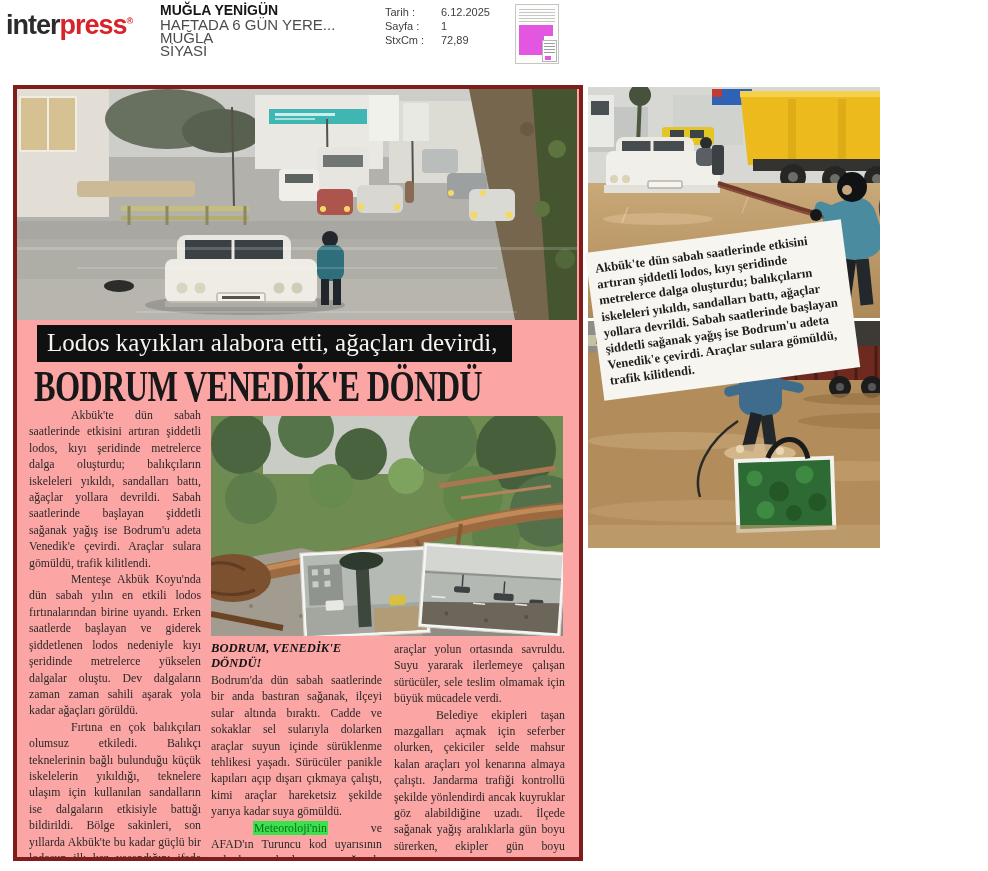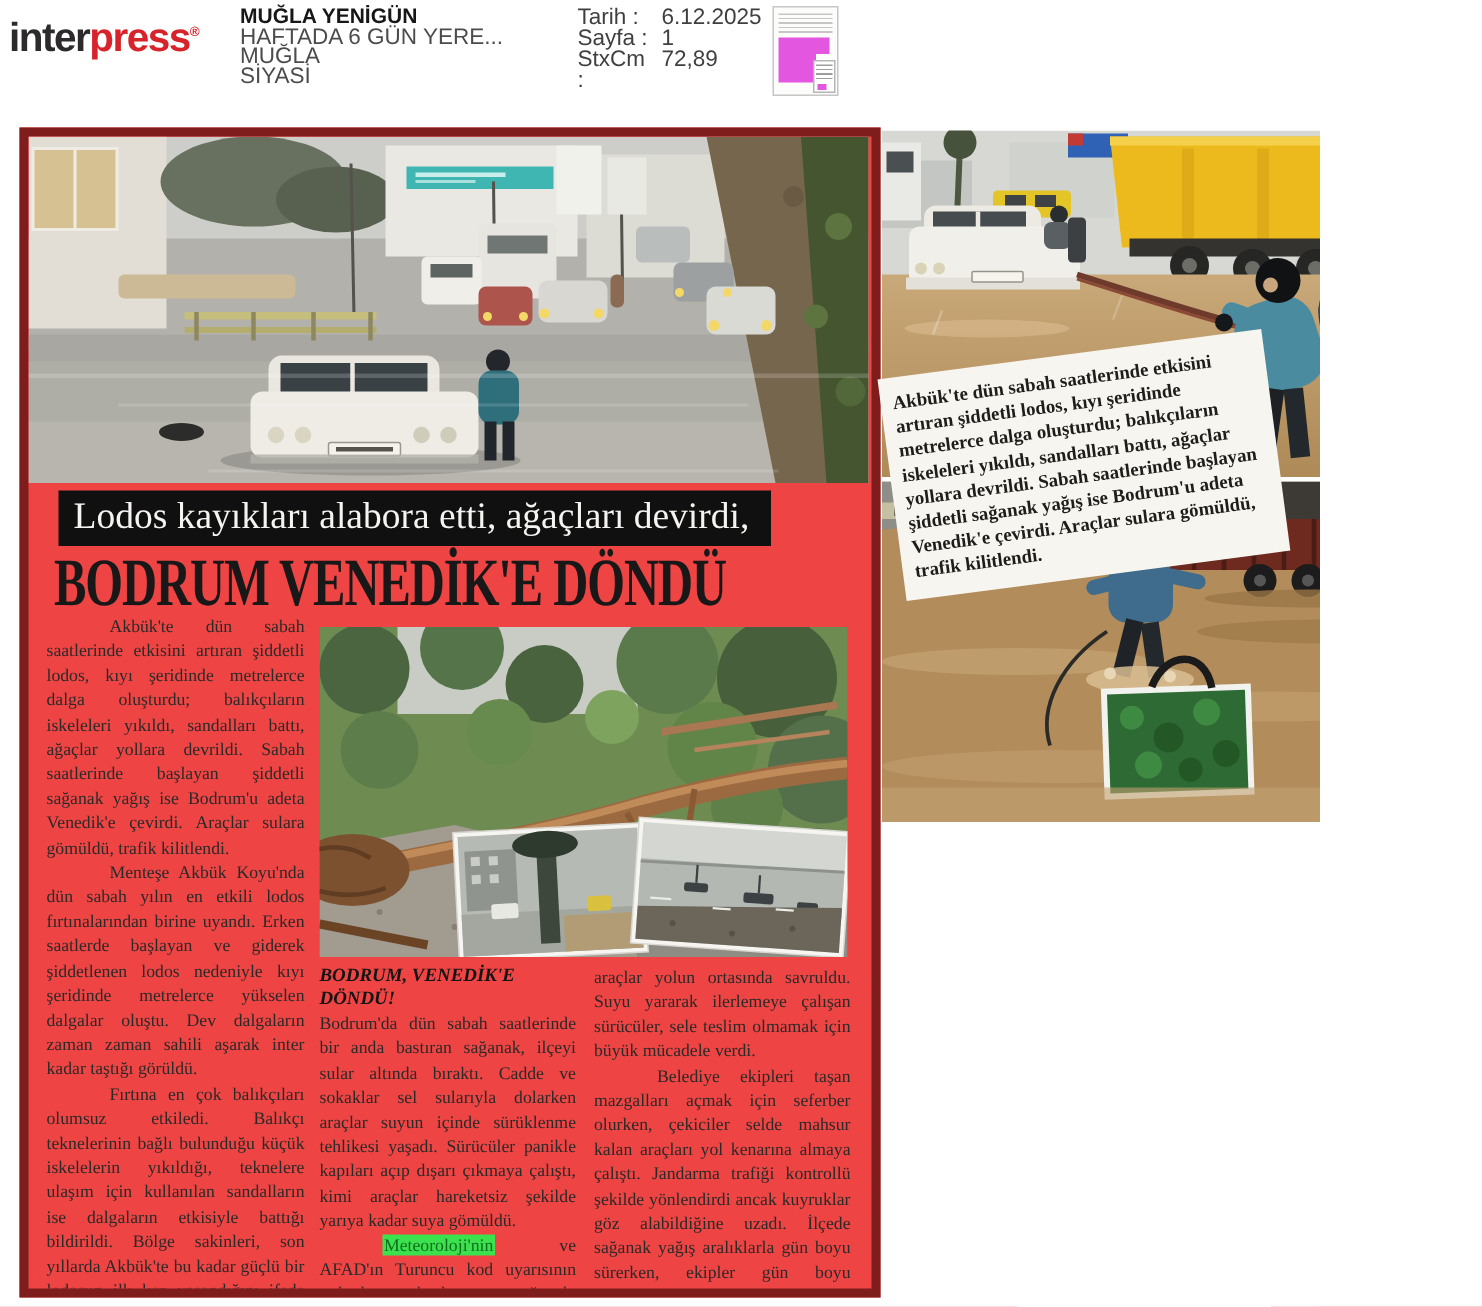--- a/index.html
+++ b/index.html
@@ -9,38 +9,38 @@
   
   .logo{position:absolute;left:6px;top:6px;font-family:"Liberation Sans","DejaVu Sans",sans-serif;
         font-weight:bold;font-size:27px;letter-spacing:-1px;line-height:30px;}
   .logo .p1{color:#2d2a2b}
   .logo .p2{color:#d7242b}
   .logo sup{font-size:9px;color:#d7242b;font-weight:bold;vertical-align:10px;letter-spacing:0;}
   .pub-block{position:absolute;left:160px;top:3px;font-family:"Liberation Sans","DejaVu Sans",sans-serif;}
   .pub-name{font-size:14px;font-weight:bold;color:#171717;line-height:15px;}
   .pub-line{font-size:15px;color:#4c4c4c;line-height:13px;}
   .meta-block{position:absolute;left:385px;top:5px;font-family:"Liberation Sans","DejaVu Sans",sans-serif;
-              font-size:15px;color:#3f3f3f;}
+              font-size:11px;color:#3f3f3f;}
   .meta-row{line-height:14px;display:flex;}
   .meta-label{width:52px;}
   .meta-value{margin-left:4px;}
   .thumb{position:absolute;left:515px;top:4px;width:42px;height:58px;background:#fcfcfb;
          border:1px solid #c6c6c6;}
   .thumb .t-lines{position:absolute;left:3px;top:4px;right:3px;height:15px;opacity:.65;
      background:repeating-linear-gradient(to bottom,#a9a9a9 0 1px,transparent 1px 3px);}
   .thumb .t-mag{position:absolute;left:3px;top:20px;width:25px;height:30px;background:#e356df;}
   .thumb .t-mag2{position:absolute;left:28px;top:20px;width:9px;height:11px;background:#e356df;}
   .thumb .t-inset{position:absolute;left:26px;top:35px;width:13px;height:20px;background:#fff;border:1px solid #b5b5b5;}
   .thumb .t-inset i{position:absolute;left:1px;top:2px;right:1px;height:10px;display:block;
      background:repeating-linear-gradient(to bottom,#9d9d9d 0 1px,transparent 1px 3px);}
   .thumb .t-inset b{position:absolute;left:2px;bottom:1px;width:6px;height:4px;background:#e356df;display:block;}
 
   
-  .clipping{position:absolute;left:13px;top:85px;width:562px;height:768px;background:#ef4444;
-            border:6px solid #7f1d1d;overflow:hidden;}
+  .clipping{position:absolute;left:13px;top:85px;width:562px;height:768px;background:#fca5a5;
+            border:4px solid #7f1d1d;overflow:hidden;}
   .photo-main{display:block;width:560px;height:231px;}
   .kicker-bar{position:absolute;left:20px;top:236px;background:#101010;color:#f5f4f1;
       font-size:25px;line-height:35px;padding:0 14px 2px 10px;white-space:nowrap;}
   .headline{position:absolute;left:17px;top:274px;margin:0;color:#181818;font-weight:bold;
       font-size:45px;line-height:46px;letter-spacing:-1px;white-space:nowrap;
       transform:scaleX(.72);transform-origin:0 0;}
   .article-body{position:absolute;left:12px;right:14px;top:318px;bottom:8px;display:flex;gap:10px;}
   .colA{width:172px;flex:none;}
   .right-region{flex:1;min-width:0;}
   .photo-tree{display:block;width:352px;height:220px;margin-top:9px;}
@@ -192,21 +192,21 @@
     </svg>
 
     <div class="kicker-bar">
       <span>Lodos kayıkları alabora etti, ağaçları devirdi,</span>
     </div>
     <h1 class="headline">BODRUM VENEDİK'E DÖNDÜ</h1>
 
     <div class="article-body art">
       <div class="colA">
         <p>Akbük'te dün sabah saatlerinde etkisini artıran şiddetli lodos, kıyı şeridinde metrelerce dalga oluşturdu; balıkçıların iskeleleri yıkıldı, sandalları battı, ağaçlar yollara devrildi.  Sabah saatlerinde başlayan şiddetli sağanak yağış ise Bodrum'u adeta Venedik'e çevirdi. Araçlar sulara gömüldü, trafik kilitlendi.</p>
-        <p>Menteşe Akbük Koyu'nda dün sabah yılın en etkili lodos fırtınalarından birine uyandı. Erken saatlerde başlayan ve giderek şiddetlenen lodos nedeniyle kıyı şeridinde metrelerce yükselen dalgalar oluştu. Dev dalgaların zaman zaman sahili aşarak inter kadar taştığı görüldü.</p>
+        <p>Menteşe Akbük Koyu'nda dün sabah yılın en etkili lodos fırtınalarından birine uyandı. Erken saatlerde başlayan ve giderek şiddetlenen lodos nedeniyle kıyı şeridinde metrelerce yükselen dalgalar oluştu. Dev dalgaların zaman zaman sahili aşarak yola kadar ağaçları görüldü.</p>
         <p>Fırtına en çok balıkçıları olumsuz etkiledi. Balıkçı teknelerinin bağlı bulunduğu küçük iskelelerin yıkıldığı, teknelere ulaşım için kullanılan sandalların ise dalgaların etkisiyle battığı bildirildi. Bölge sakinleri, son yıllarda Akbük'te bu kadar güçlü bir lodosun ilk kez yaşandığını ifade etti.</p>
       </div>
       <div class="right-region">
 
         <svg class="photo-tree" viewBox="0 0 352 220" preserveAspectRatio="none">
           <rect width="352" height="220" fill="#6e8b52"></rect>
           <rect x="52" y="0" width="160" height="58" fill="#c8ccc5"></rect>
           <circle cx="30" cy="28" r="30" fill="#4b6540"></circle>
             <circle cx="95" cy="14" r="28" fill="#56744a"></circle>
           <circle cx="150" cy="38" r="26" fill="#49633e"></circle>

